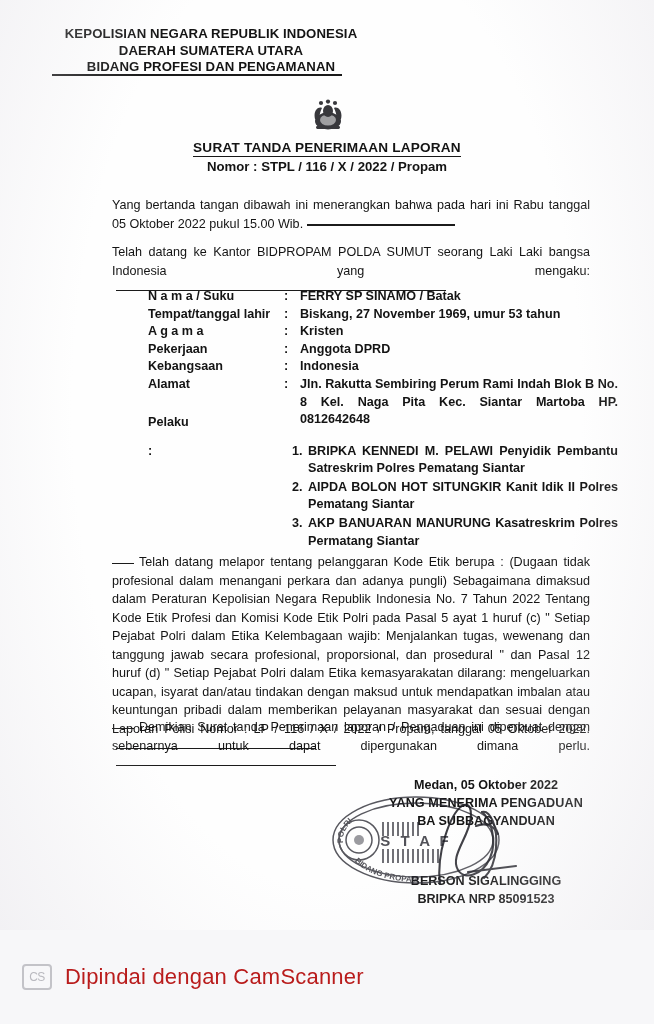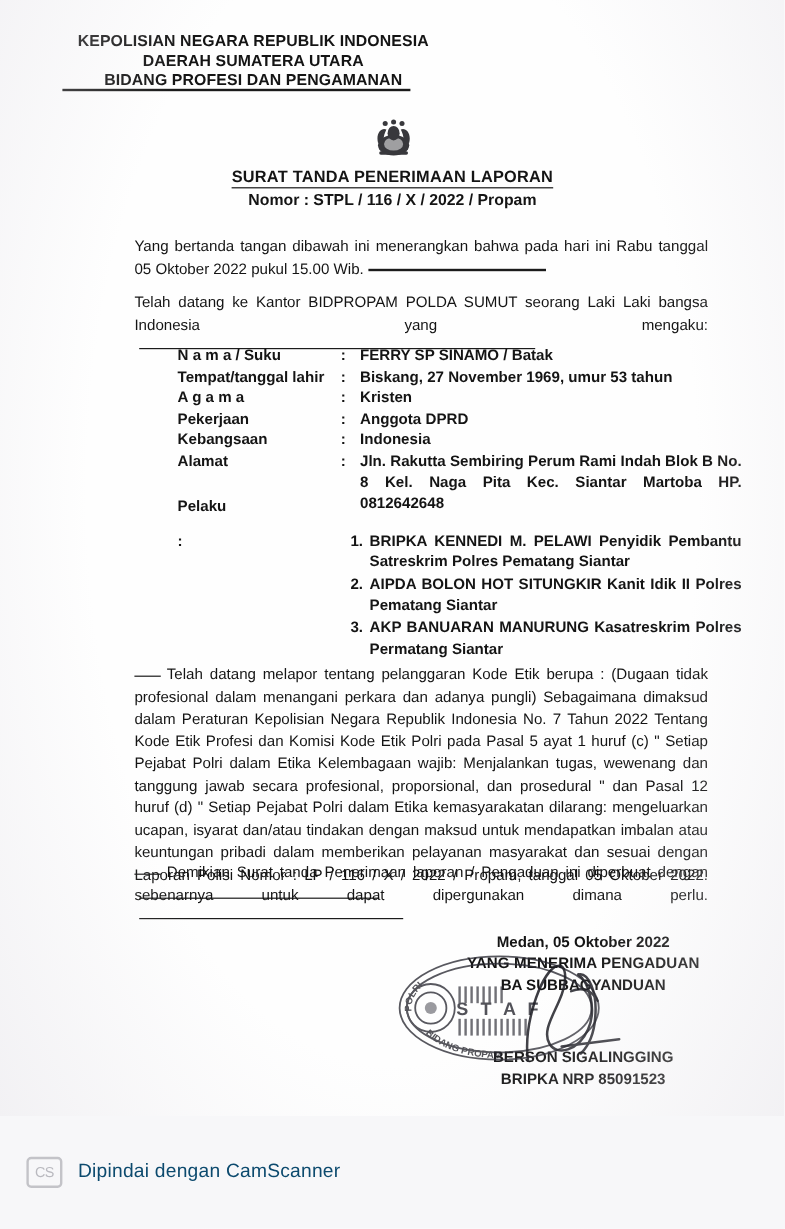--- a/index.html
+++ b/index.html
@@ -191,22 +191,22 @@
     width: 30px; height: 26px;
     border: 2.4px solid #c3c3c8;
     border-radius: 4px;
     display: flex; align-items: center; justify-content: center;
     font-size: 12px; font-weight: normal;
     color: #b9b9bf;
     letter-spacing: -.5px;
     margin-right: 13px;
   }
   .cs-text {
-    font-size: 16px;
-    color: #0c4a6e;
+    font-size: 22px;
+    color: #b91c1c;
     letter-spacing: .2px;
   }
 </style>
 </head>
 <body>
 
 <div id="page">
   <div class="sheet"></div>
 
   <div class="letterhead">

